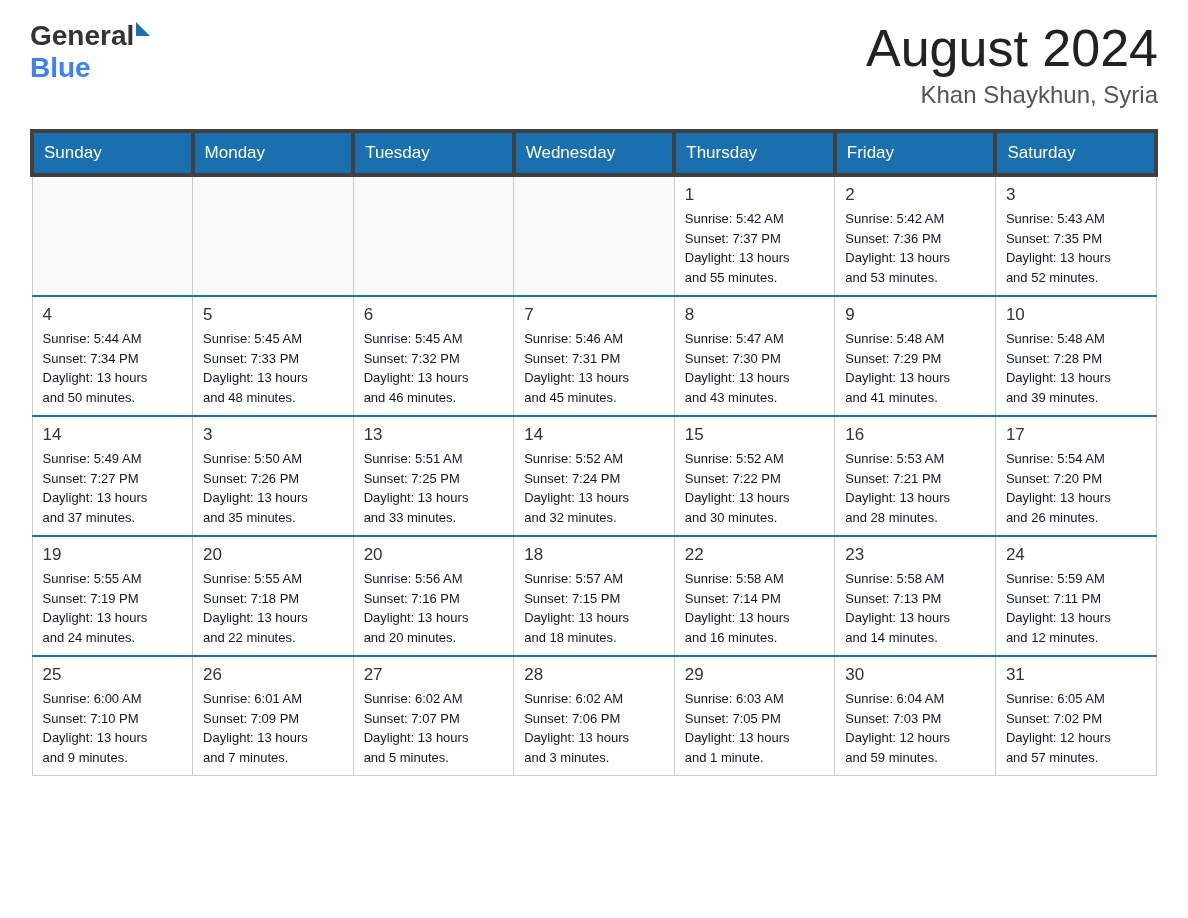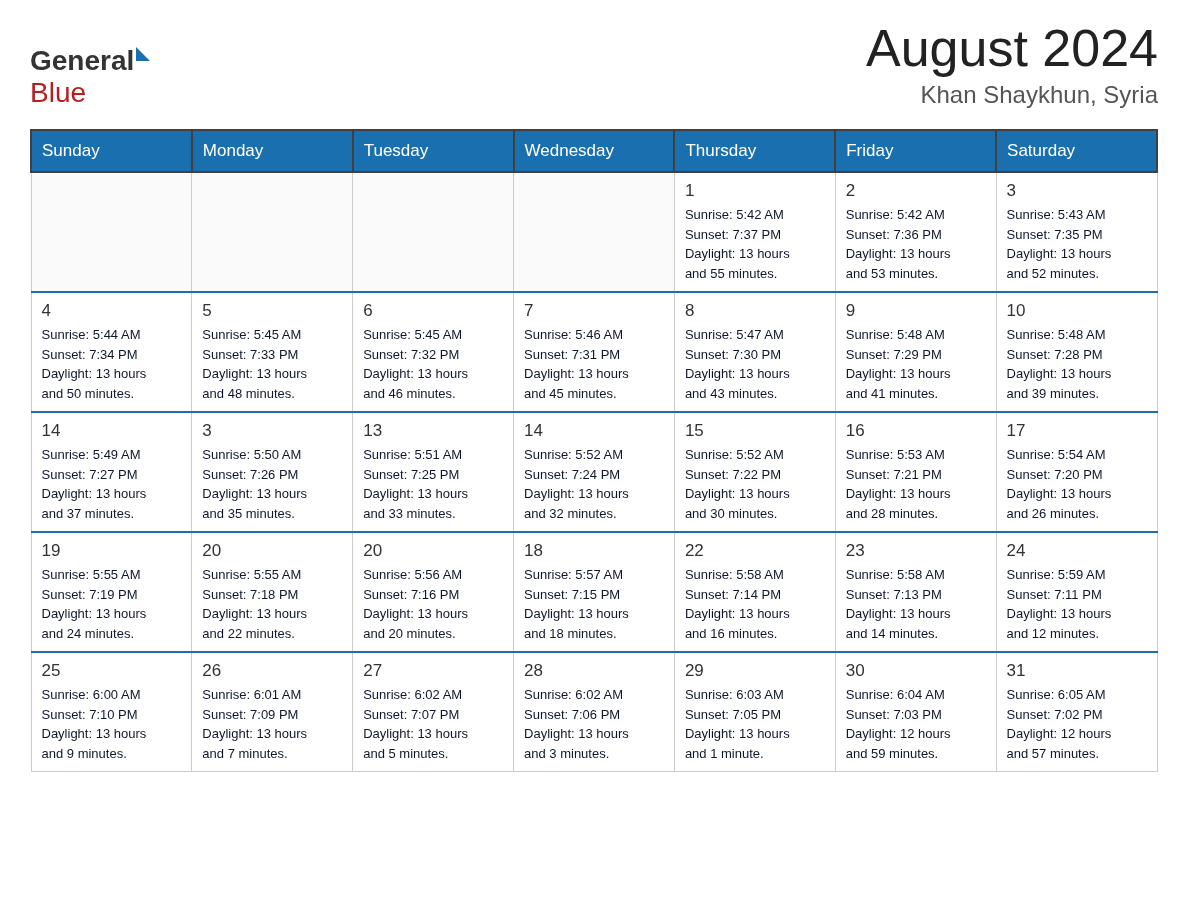--- a/index.html
+++ b/index.html
@@ -6,32 +6,32 @@
     body {
       font-family: Arial, sans-serif;
       background: #fff;
       width: 1188px;
       min-height: 918px;
       padding: 20px 30px;
     }
     .header {
       display: flex;
       justify-content: space-between;
-      align-items: flex-end;
+      align-items: flex-start;
       margin-bottom: 20px;
     }
     .logo-text-general {
       font-size: 28px;
       font-weight: bold;
       color: #333;
     }
     .logo-text-blue {
       font-size: 28px;
-      font-weight: normal;
-      color: #b91c1c;
+      font-weight: bold;
+      color: #3b82f6;
     }
     .logo-triangle {
       width: 0;
       height: 0;
       border-left: 14px solid #1a6faf;
       border-top: 14px solid transparent;
       border-bottom: 0px solid transparent;
       margin-left: 2px;
       margin-top: -14px;
     }
@@ -62,21 +62,21 @@
       width: 100%;
       border-collapse: collapse;
     }
     .calendar th {
       background-color: #1a6faf;
       color: #fff;
       font-size: 17px;
       font-weight: 500;
       padding: 10px 10px;
       text-align: left;
-      border: 2px solid #404040;
+      border: 4px solid #404040;
     }
     .calendar td {
       vertical-align: top;
       border: 1px solid #ccc;
       padding: 8px 10px;
       width: 14.28%;
       min-height: 110px;
     }
     .day-number {
       font-size: 17px;

